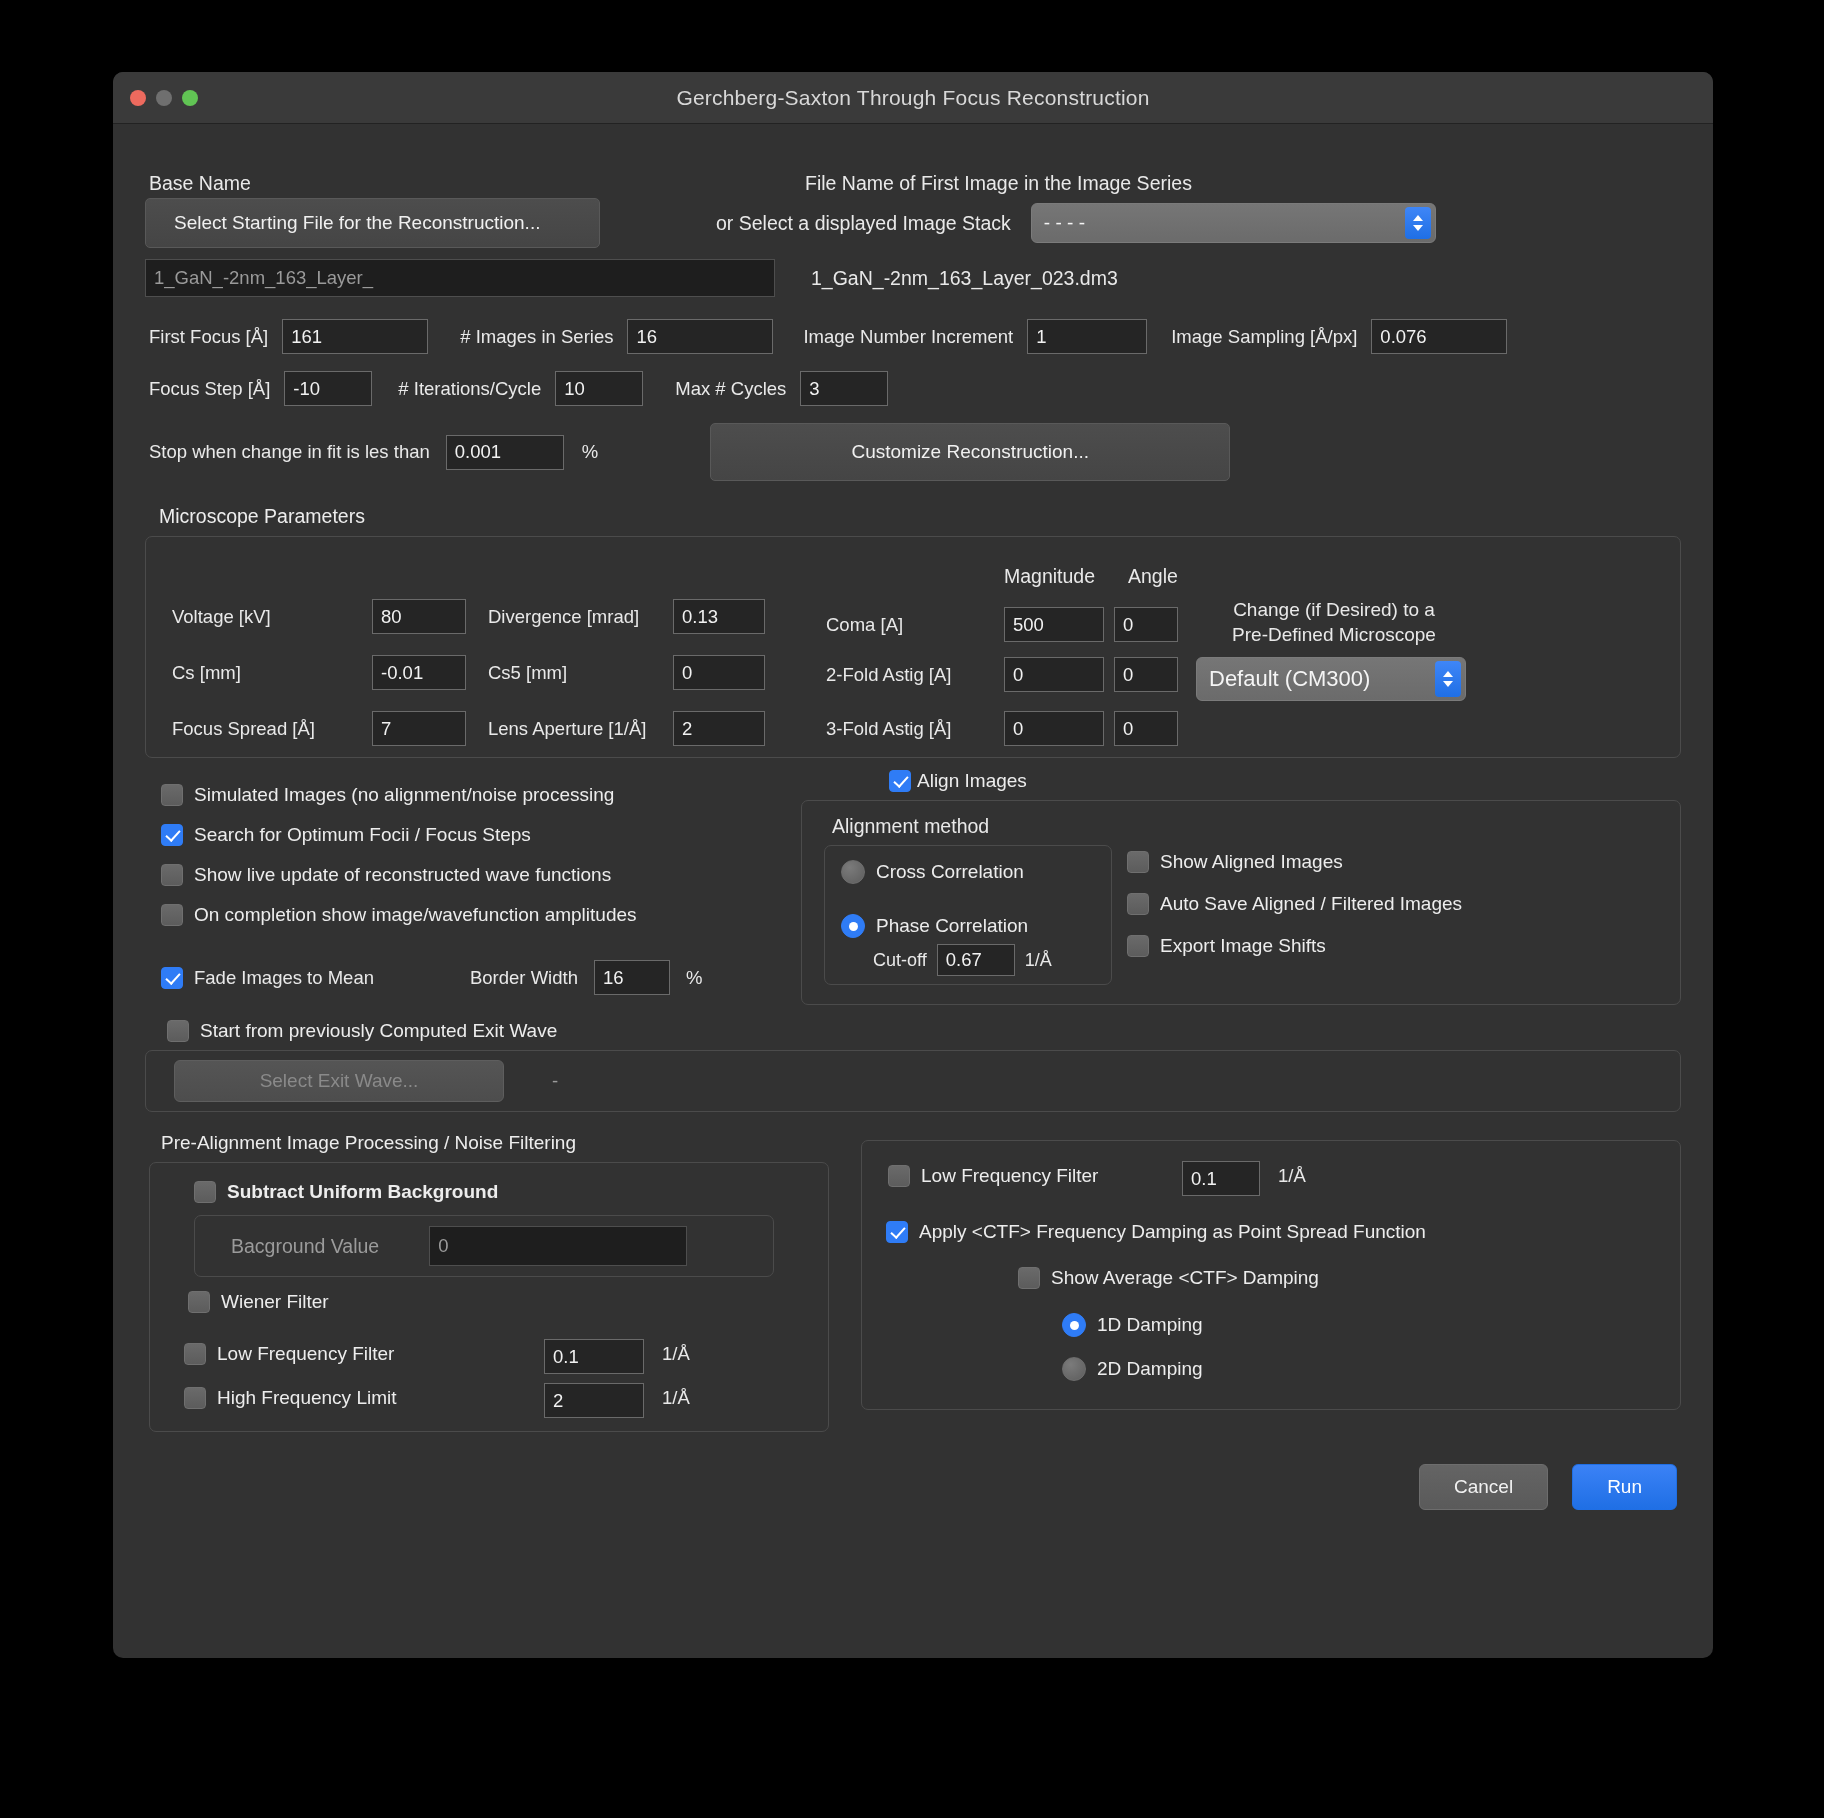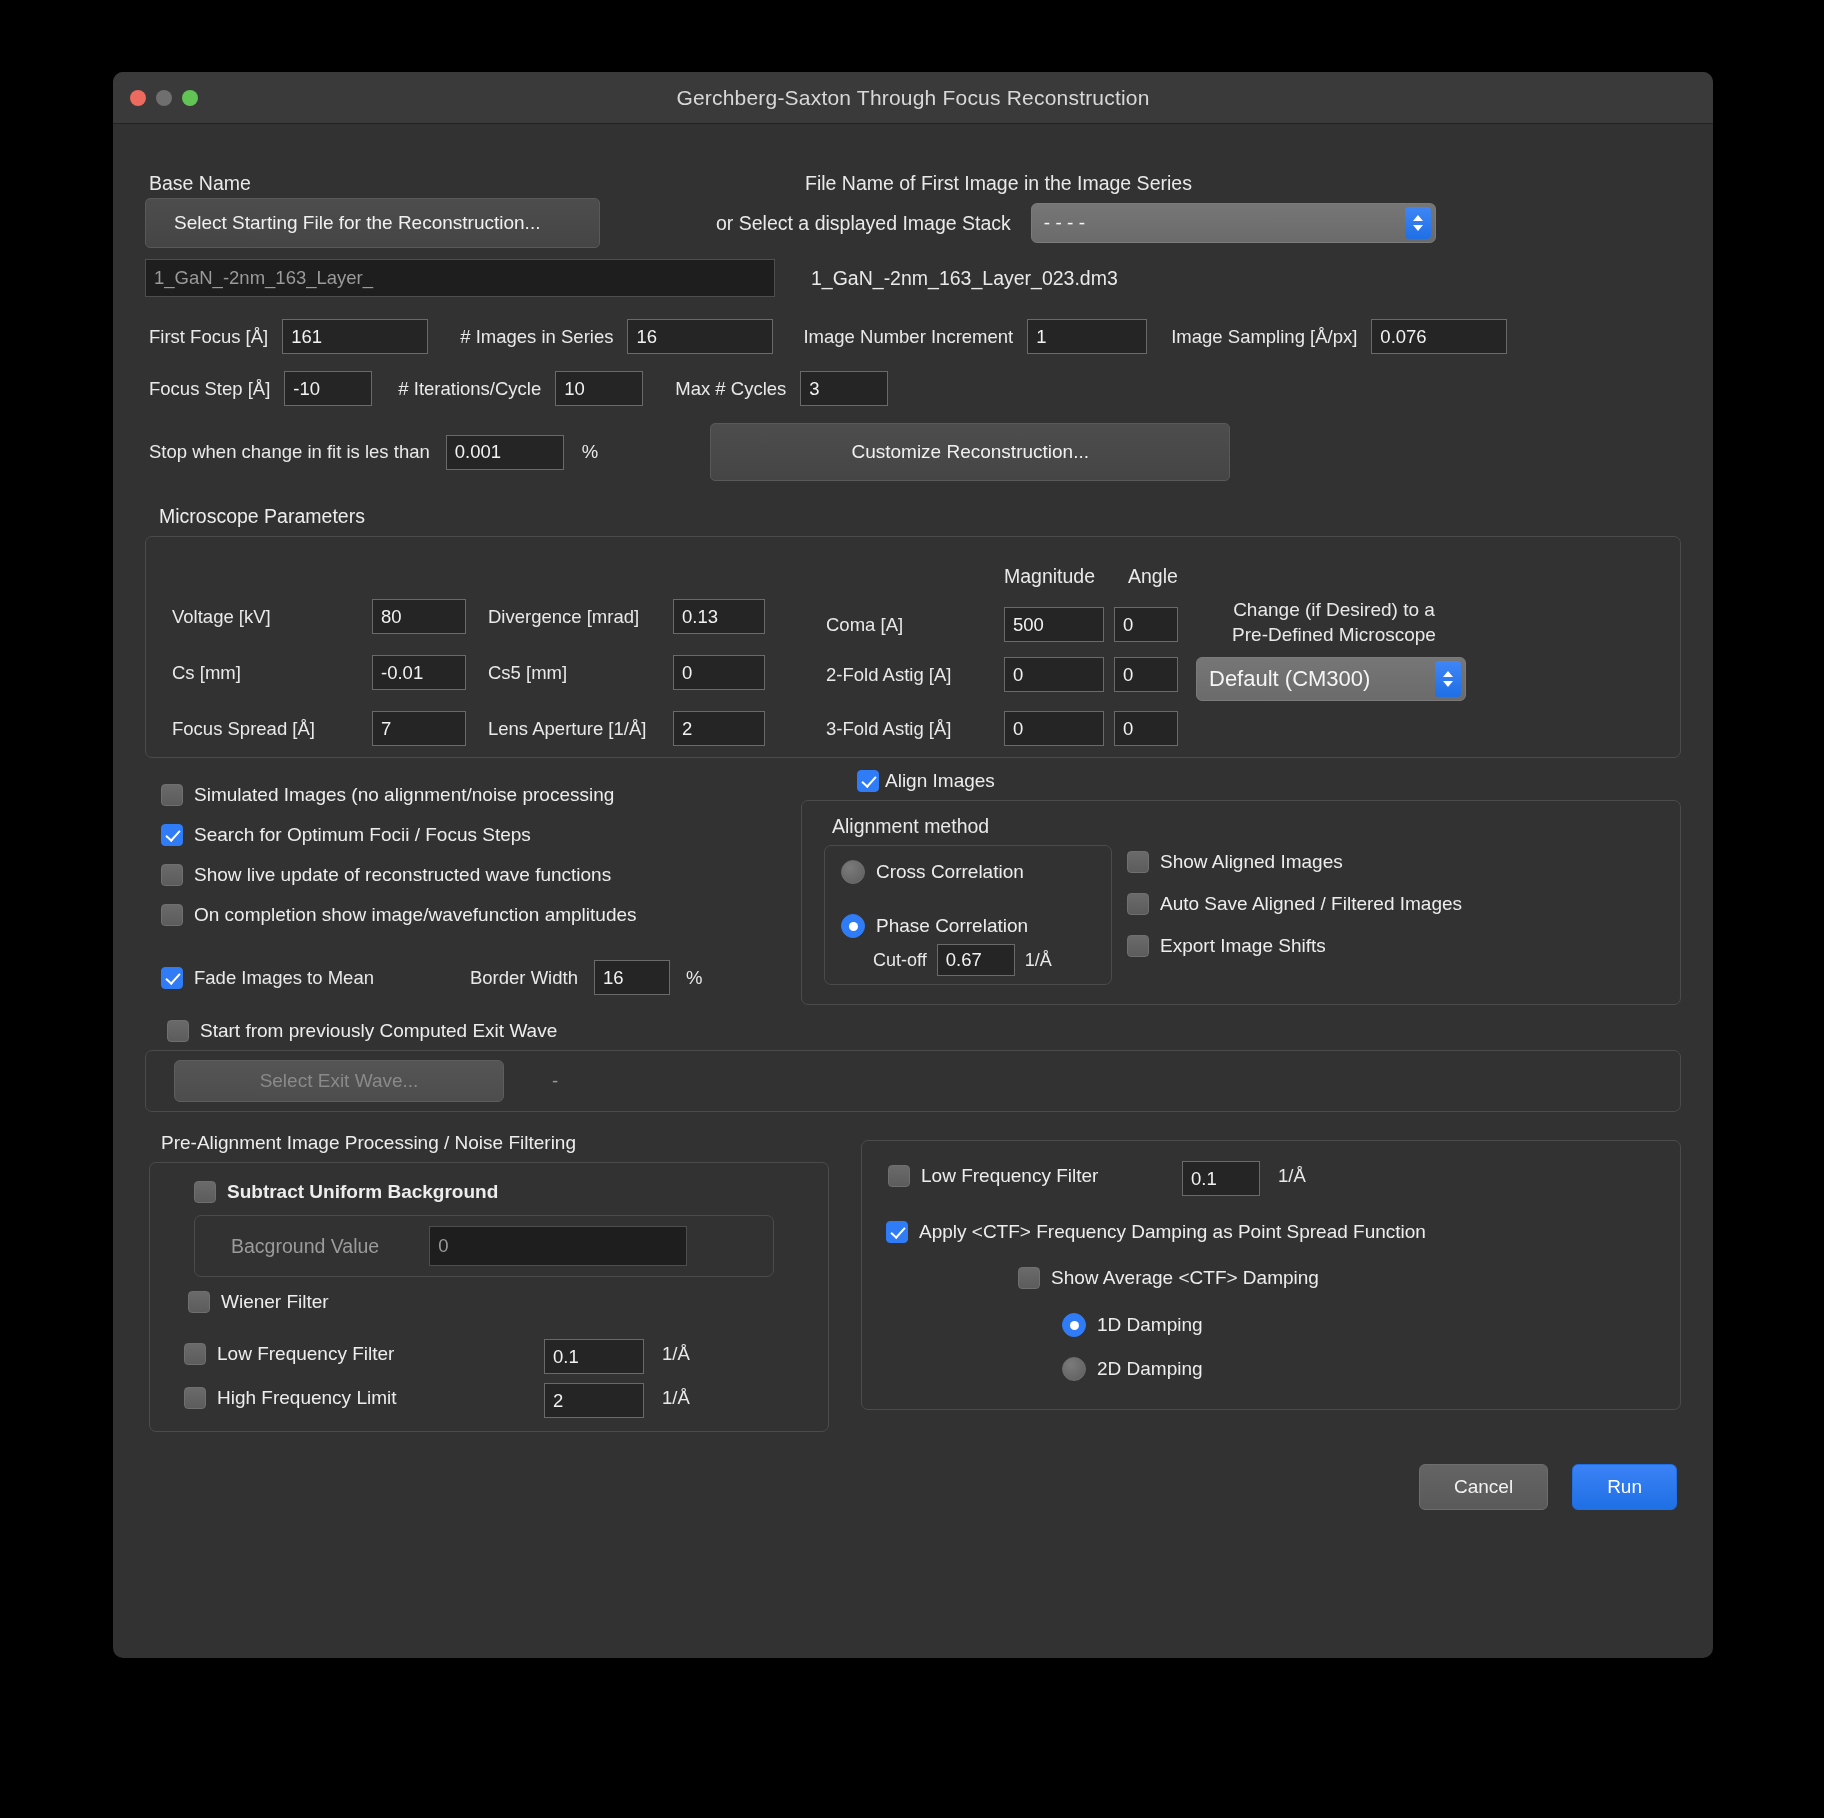--- a/index.html
+++ b/index.html
@@ -280,21 +280,21 @@
         <div class="row" style="margin-top:34px;">
           <span class="cb on"></span>
           <span class="lbl" style="margin-left:11px;">Fade Images to Mean</span>
           <span style="margin-left:96px;">Border Width</span>
           <input class="inp" style="width: 76px; margin-left: 16px;" value="16">
           <span style="margin-left:16px;">%</span>
         </div>
       </div>
 
       <div class="abs" style="left:656px;top:-10px;width:880px;">
-        <div class="cbrow" style="margin-left:56px;gap:6px;">
+        <div class="cbrow" style="margin-left:88px;gap:6px;">
           <span class="cb on"></span>
           <span class="lbl">Align Images</span>
         </div>
         <div class="group" style="margin-top:8px;height:205px;position:relative;">
           <div class="abs" style="left:30px;top:14px;font-size:19.5px;">Alignment method</div>
           <div class="group abs" style="left:22px;top:44px;width:288px;height:140px;">
             <div class="cbrow abs" style="left:16px;top:14px;">
               <span class="rb"></span>
               <span class="lbl">Cross Correlation</span>
             </div>

